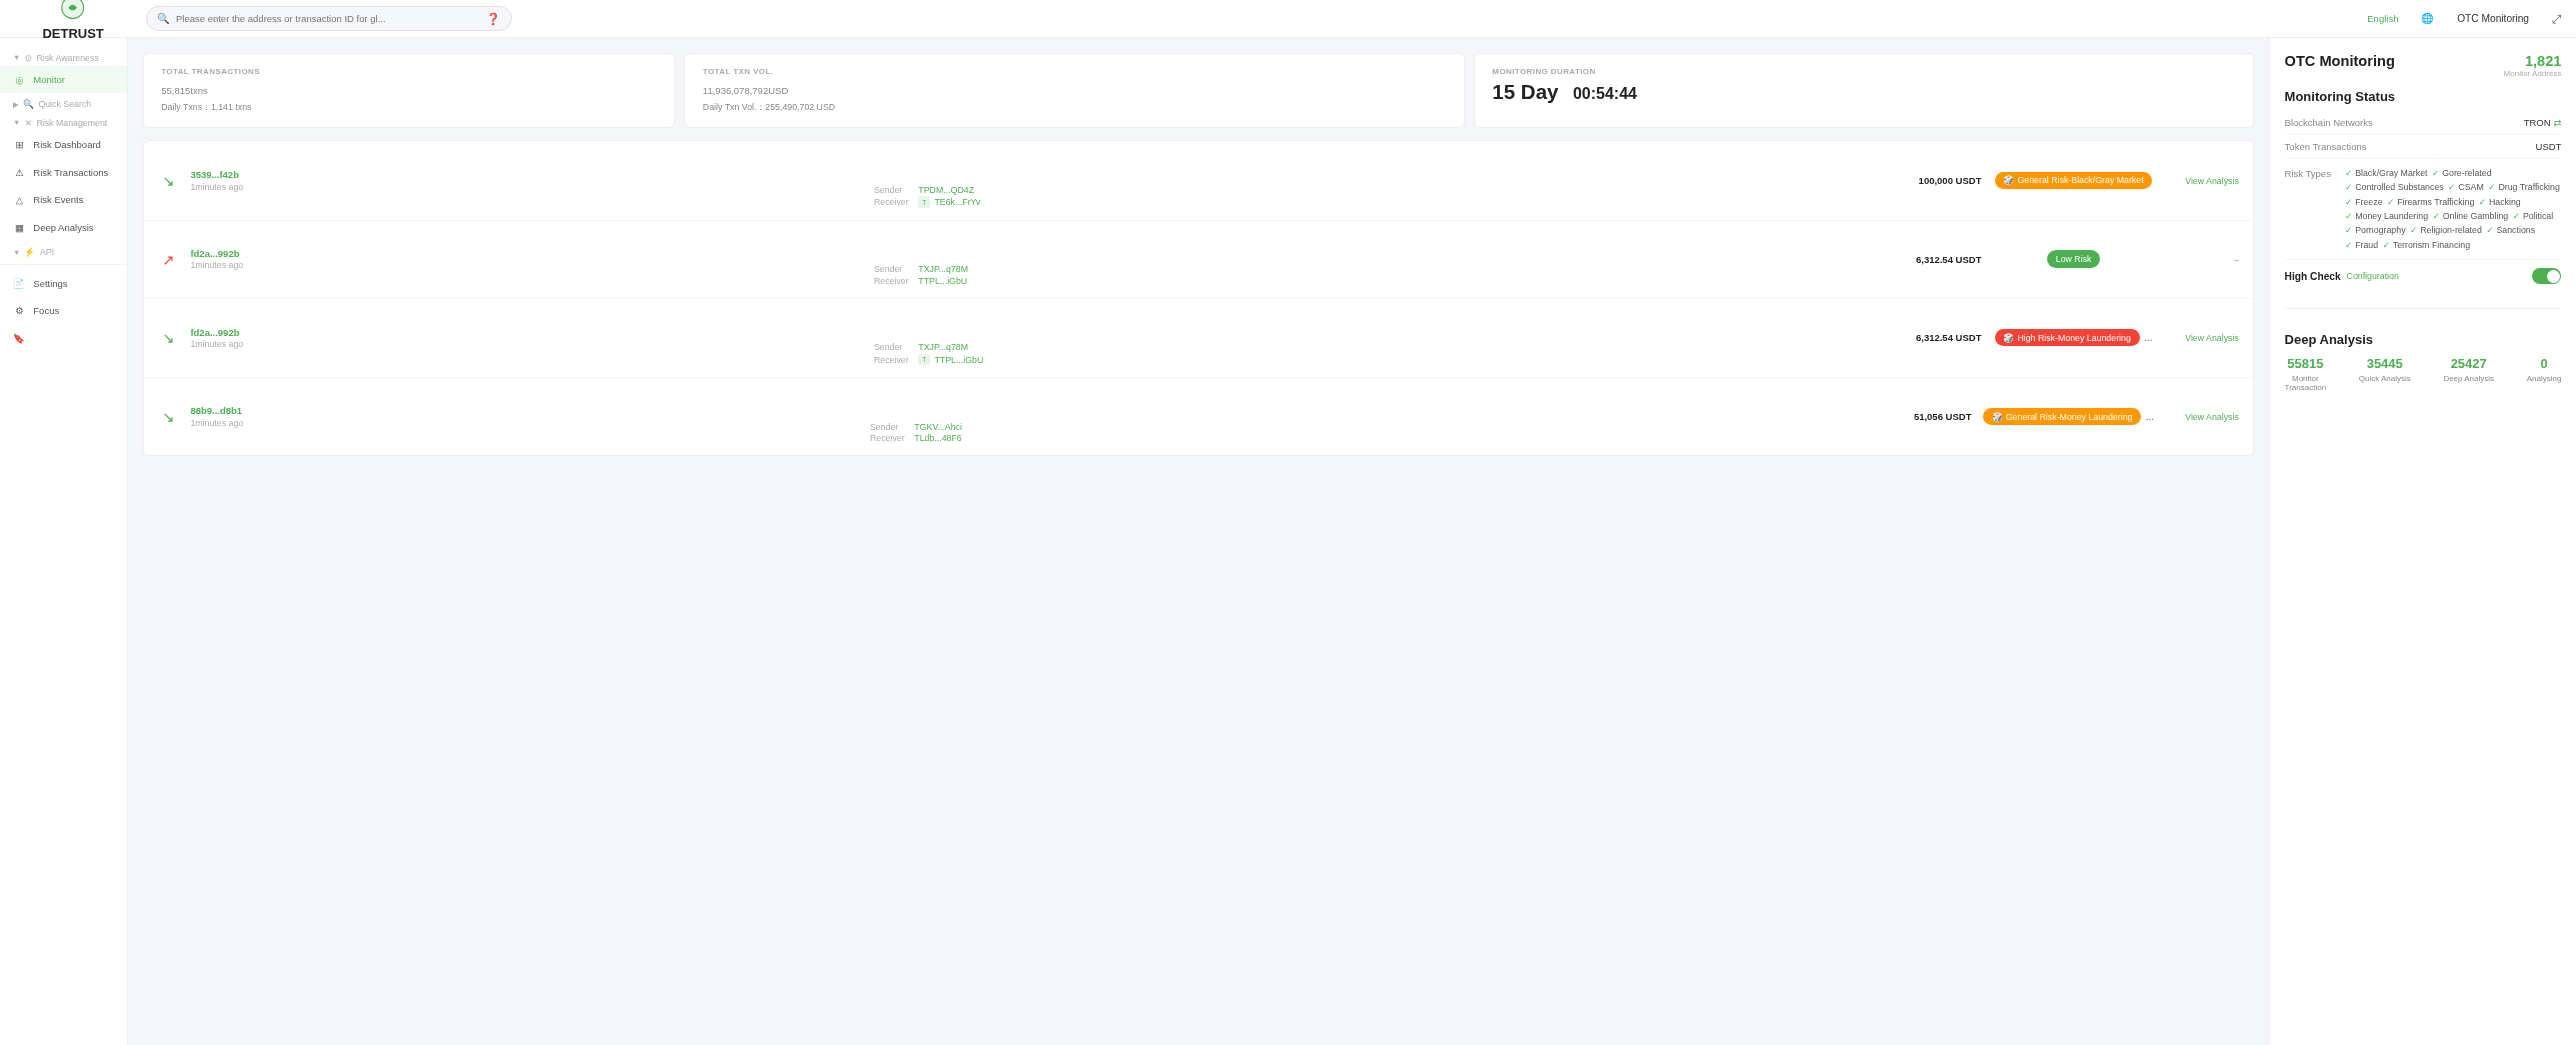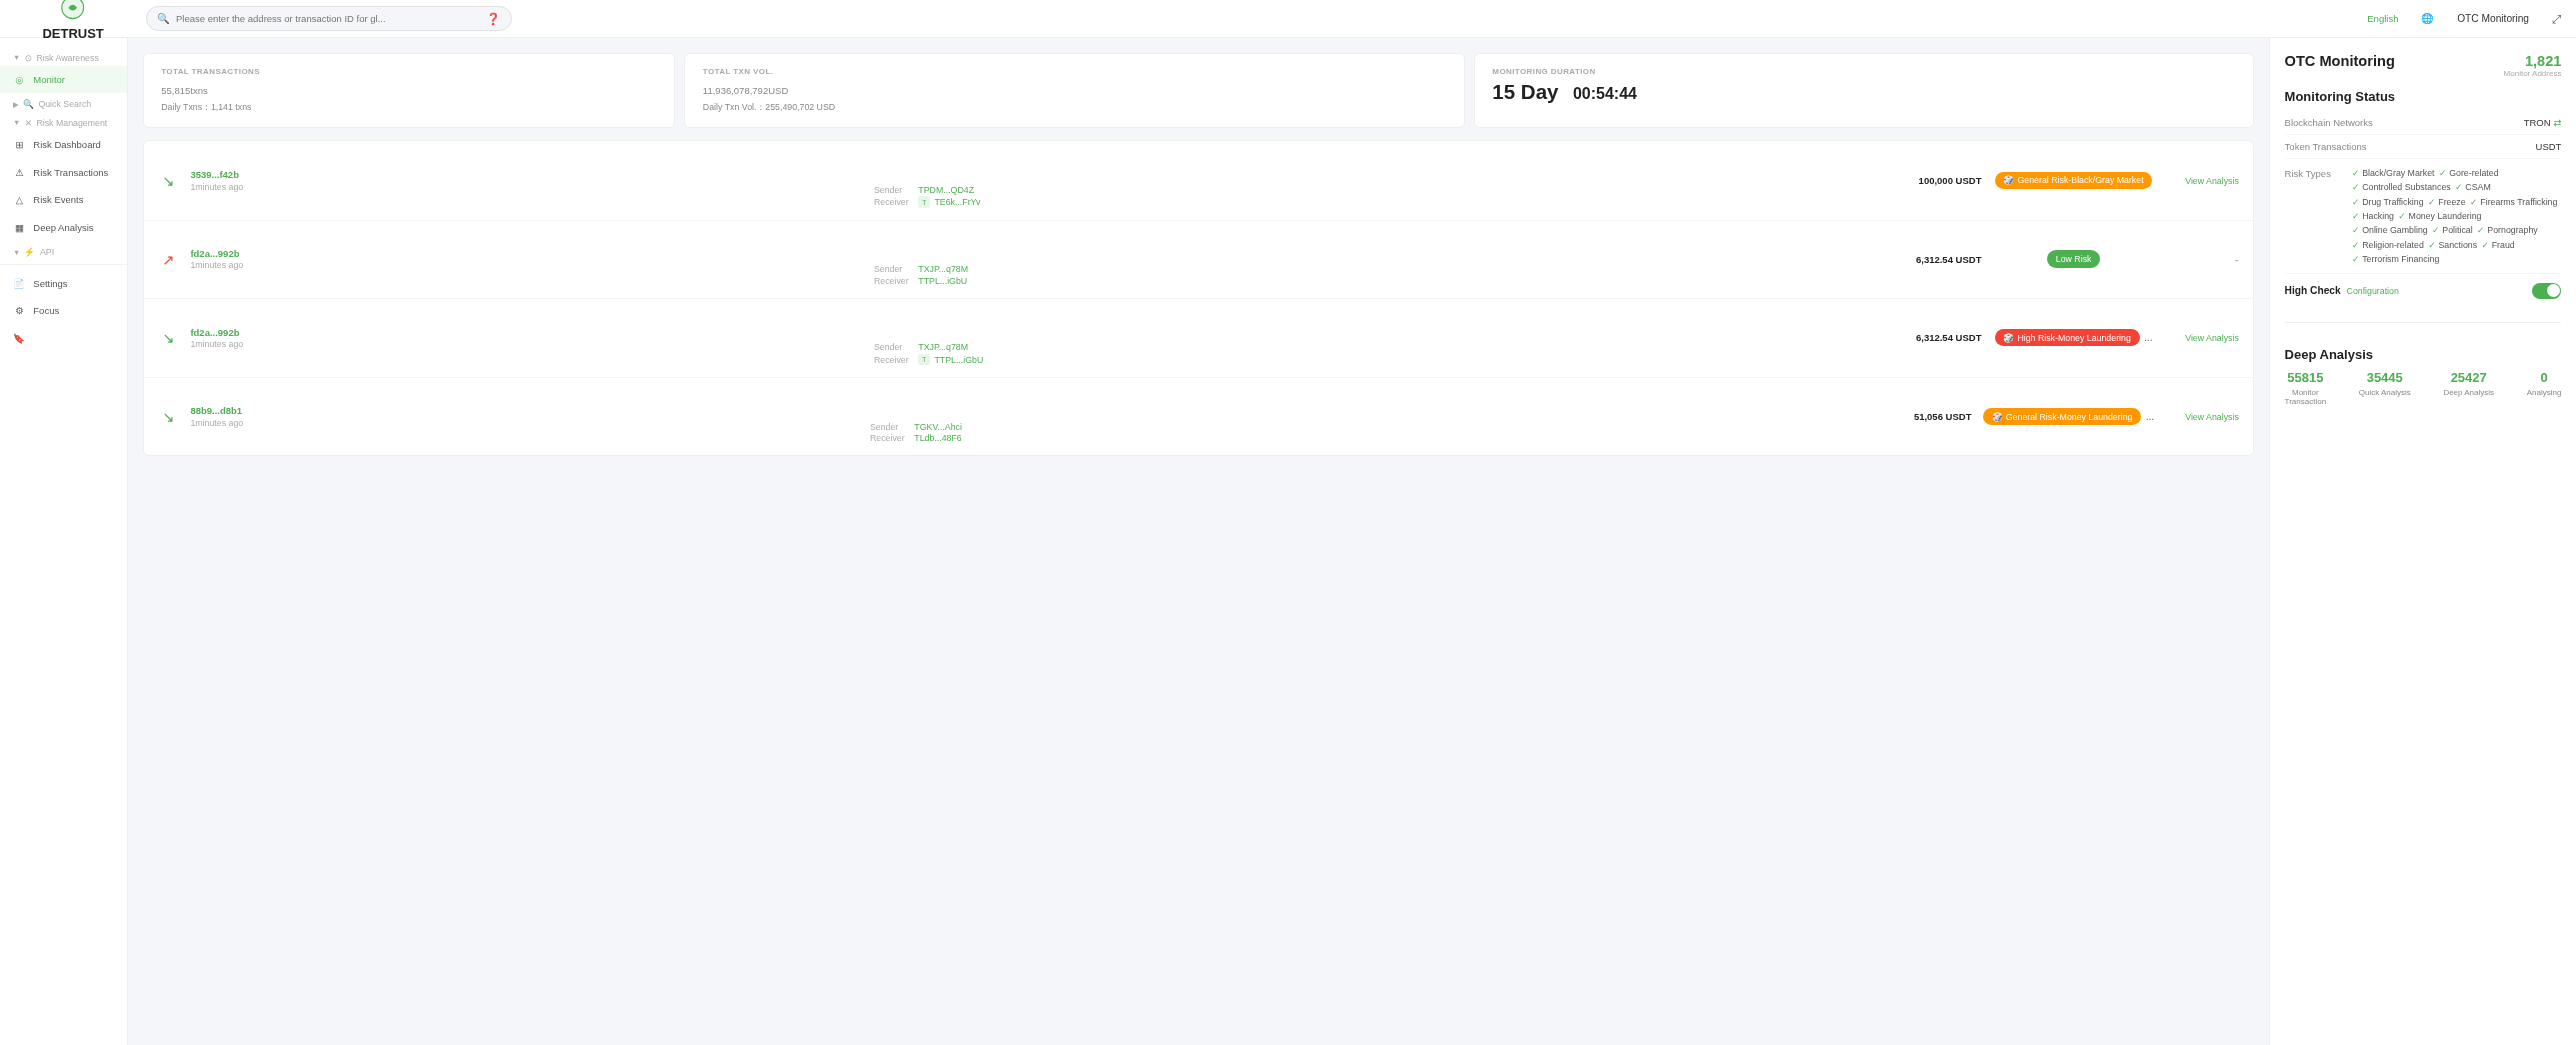--- a/index.html
+++ b/index.html
@@ -101,21 +101,21 @@
     .info-row { display: flex; justify-content: space-between; align-items: center; padding: 5.9px 0; border-bottom: 0.7px solid #f5f5f5; font-size: 9.5px; }
     .info-row:last-child { border-bottom: none; }
     .info-label { color: #888; }
     .info-value { color: #333; font-weight: 500; }
     .info-value-icon { display: flex; align-items: center; gap: 2.9px; }
     .refresh-icon { color: #4caf50; cursor: pointer; }
     .risk-types-label { color: #888; font-size: 9.5px; min-width: 44px; }
     .risk-tags { display: flex; flex-wrap: wrap; gap: 4.4px; flex: 1; }
     .risk-tag { display: flex; align-items: center; gap: 2.9px; font-size: 8.8px; color: #555; }
     .risk-tag-check { color: #4caf50; font-size: 8.8px; }
-    .risk-row { display: flex; gap: 21px; padding: 2.9px 0; }
+    .risk-row { display: flex; gap: 14px; padding: 2.9px 0; }
 
     
     .auto-check-row { display: flex; align-items: center; justify-content: space-between; padding: 8.8px 0; border-top: 0.7px solid #f5f5f5; }
     .auto-check-left { display: flex; align-items: center; gap: 5.9px; }
     .auto-check-label { font-size: 10.2px; font-weight: 600; color: #222; }
     .config-link { color: #4caf50; font-size: 8.8px; cursor: pointer; }
     .toggle { width: 29px; height: 16px; background: #4caf50; border-radius: 8px; position: relative; cursor: pointer; }
     .toggle::after { content: ''; position: absolute; width: 13px; height: 13px; background: #fff; border-radius: 50%; top: 1.5px; right: 1.5px; }
 
     

